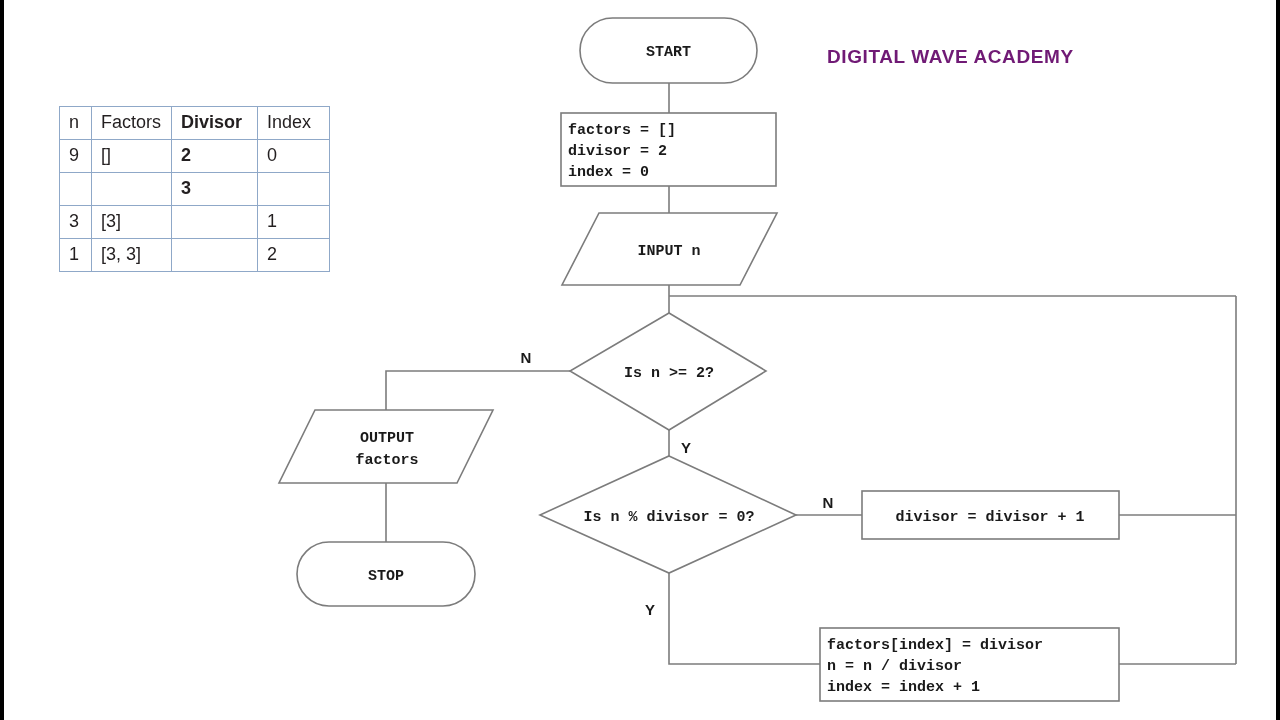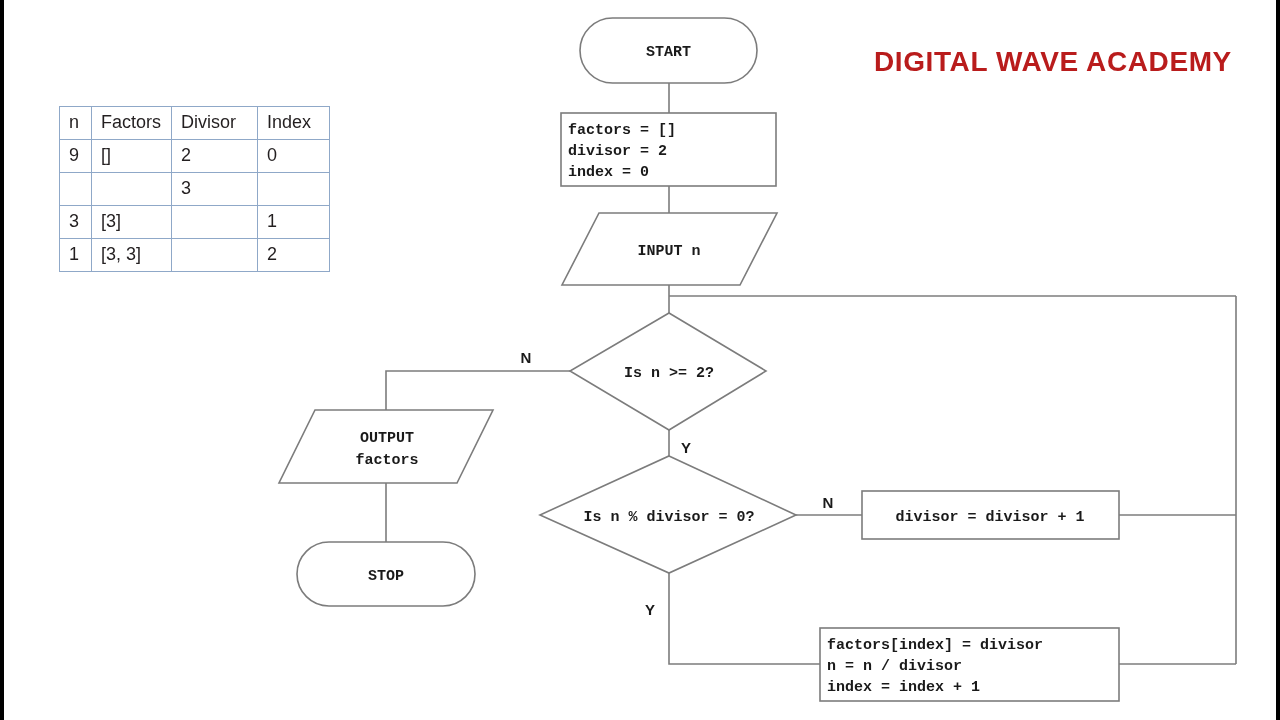--- a/index.html
+++ b/index.html
@@ -42,33 +42,33 @@
     border: 1px solid #8fa8c8;
     padding: 5px 9px 6px 9px;
     font-weight: normal;
     text-align: left;
     vertical-align: middle;
     height: 28px;
     box-sizing: border-box;
   }
   #trace-table th:nth-child(1), #trace-table td:nth-child(1) { width: 32px; }
   #trace-table th:nth-child(2), #trace-table td:nth-child(2) { width: 80px; }
-  #trace-table th:nth-child(3), #trace-table td:nth-child(3) { width: 86px; }
+  #trace-table th:nth-child(3), #trace-table td:nth-child(3) { width: 86px; font-weight: bold; }
   #trace-table th:nth-child(4), #trace-table td:nth-child(4) { width: 72px; }
 
   
   #academy-title {
     position: absolute;
-    left: 874px;
+    left: 827px;
     top: 46px;
     font-family: "Liberation Sans", sans-serif;
-    font-size: 28px;
+    font-size: 19px;
     font-weight: bold;
     letter-spacing: 0.6px;
-    color: #b91c1c;
+    color: #701a75;
     white-space: nowrap;
   }
 
   
   #flow {
     position: absolute;
     left: 0;
     top: 0;
   }
   .shape {

